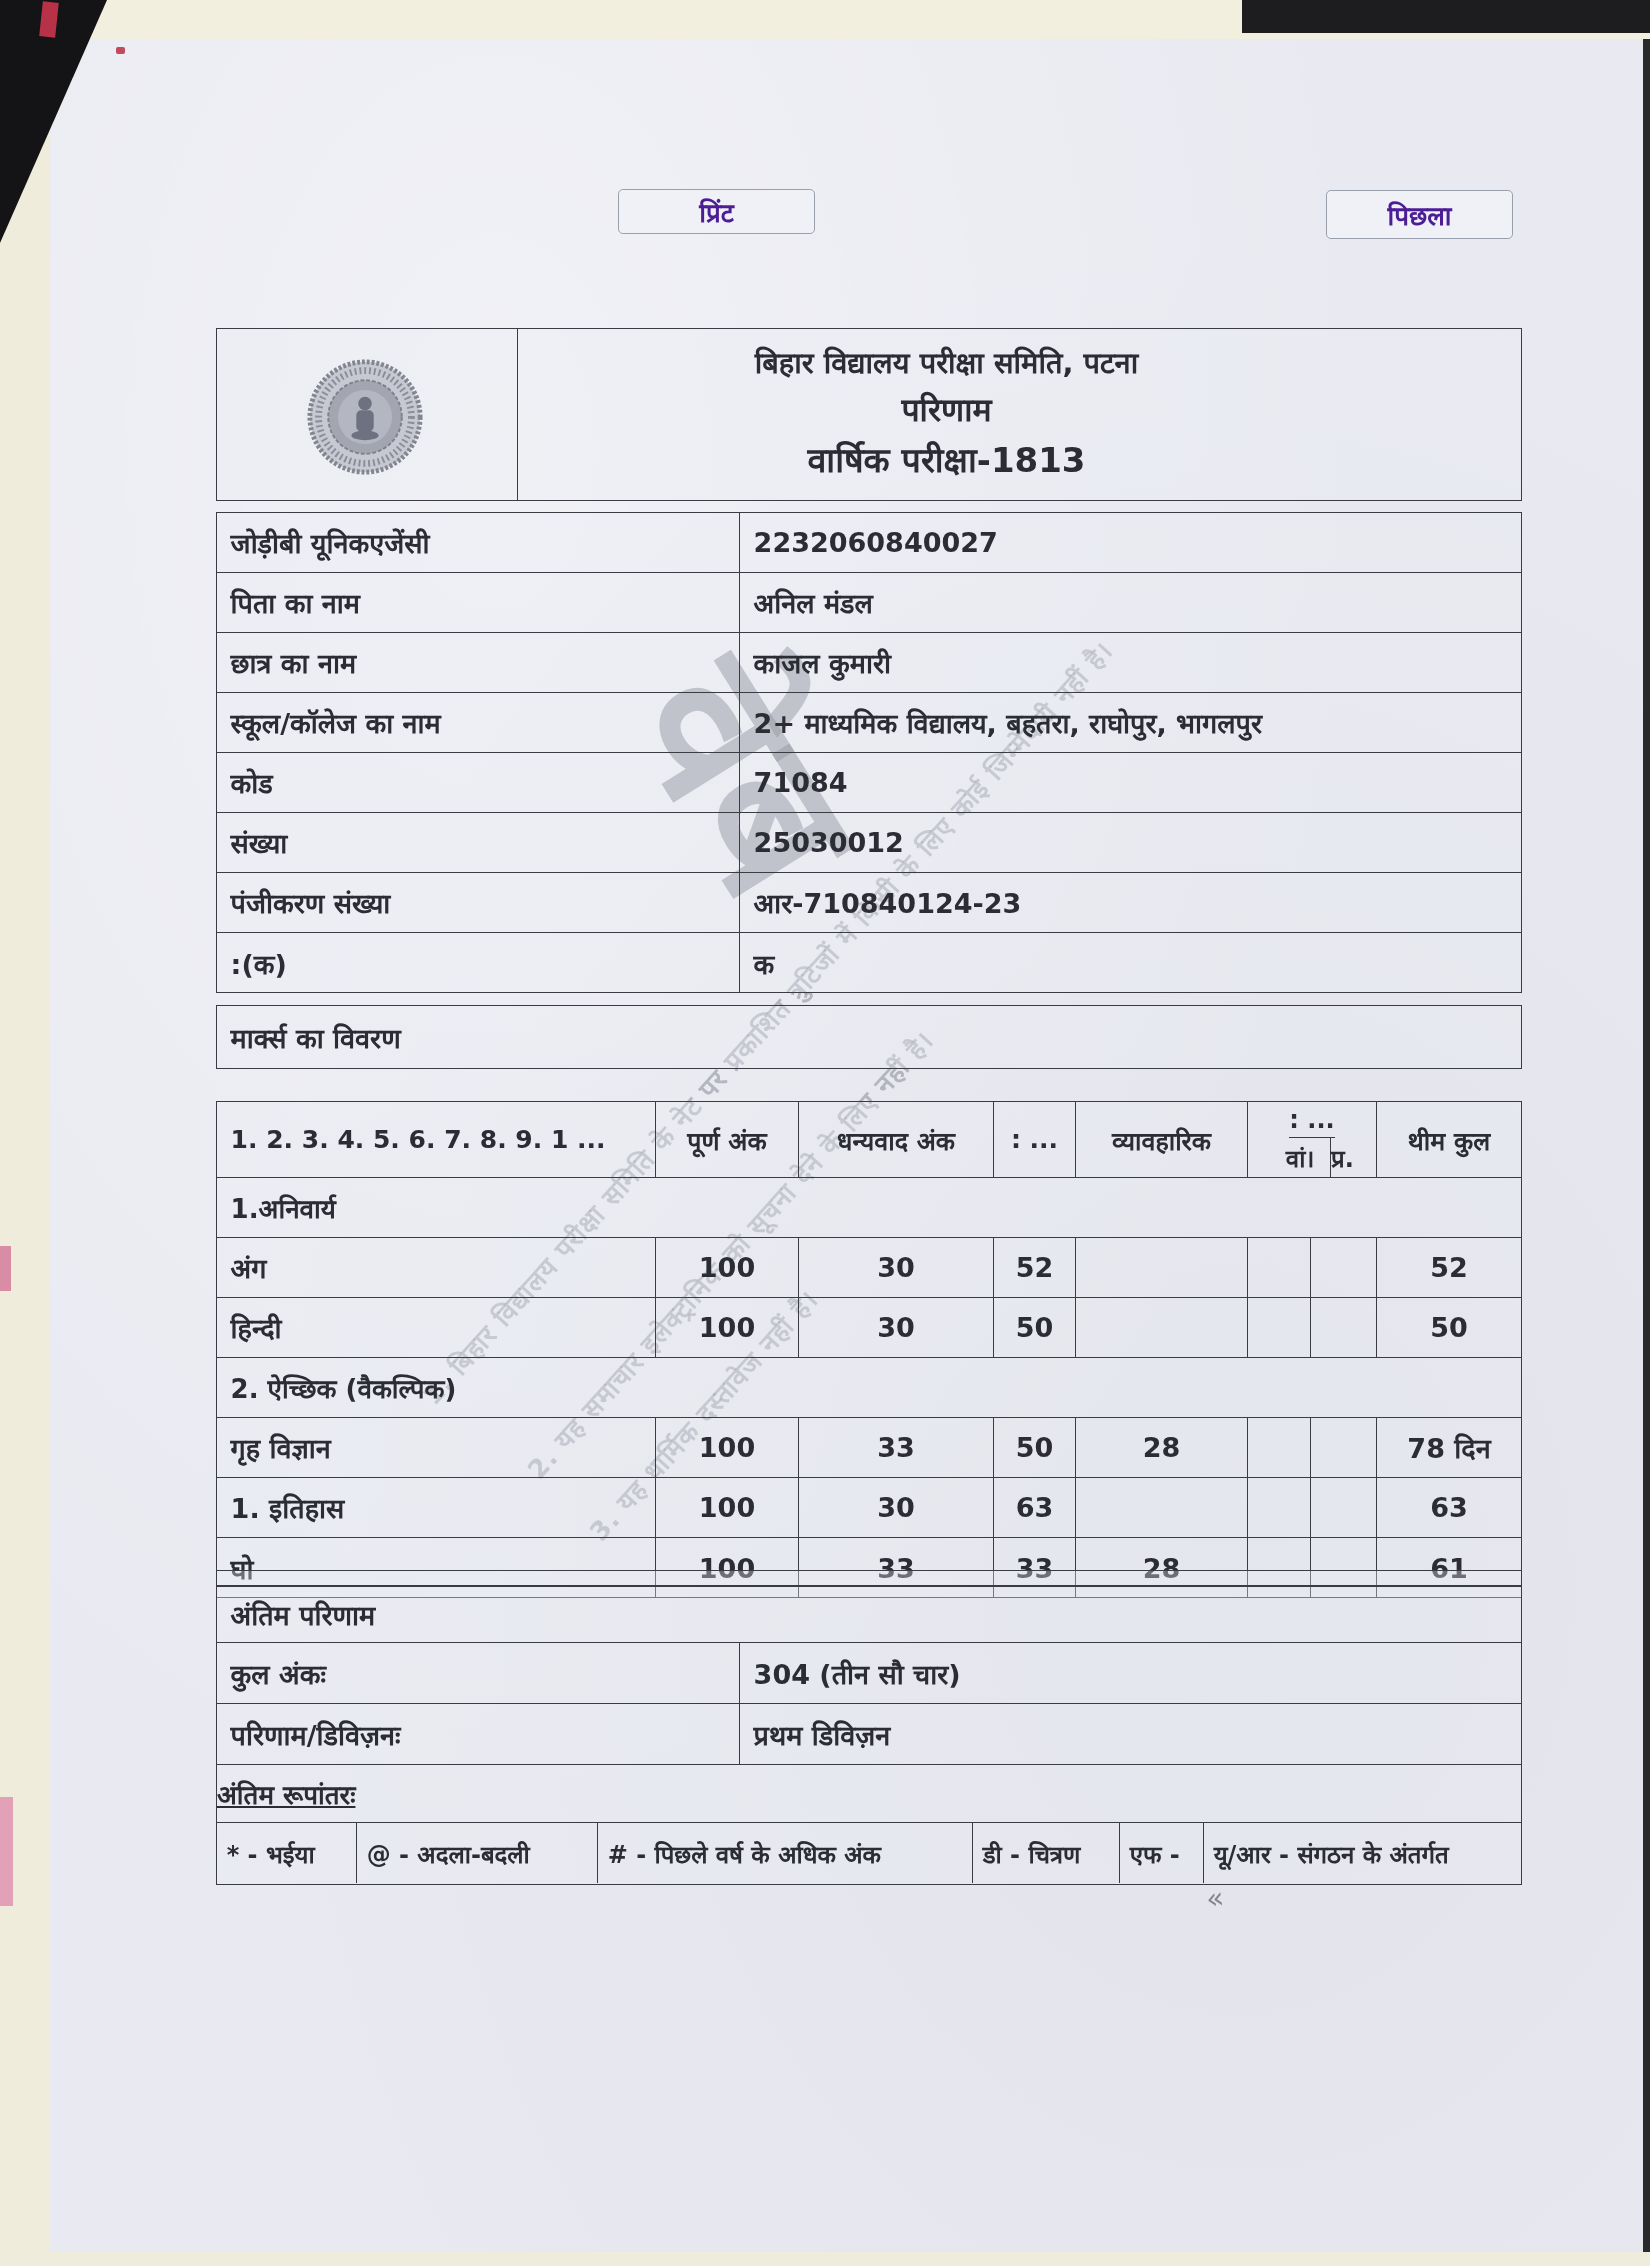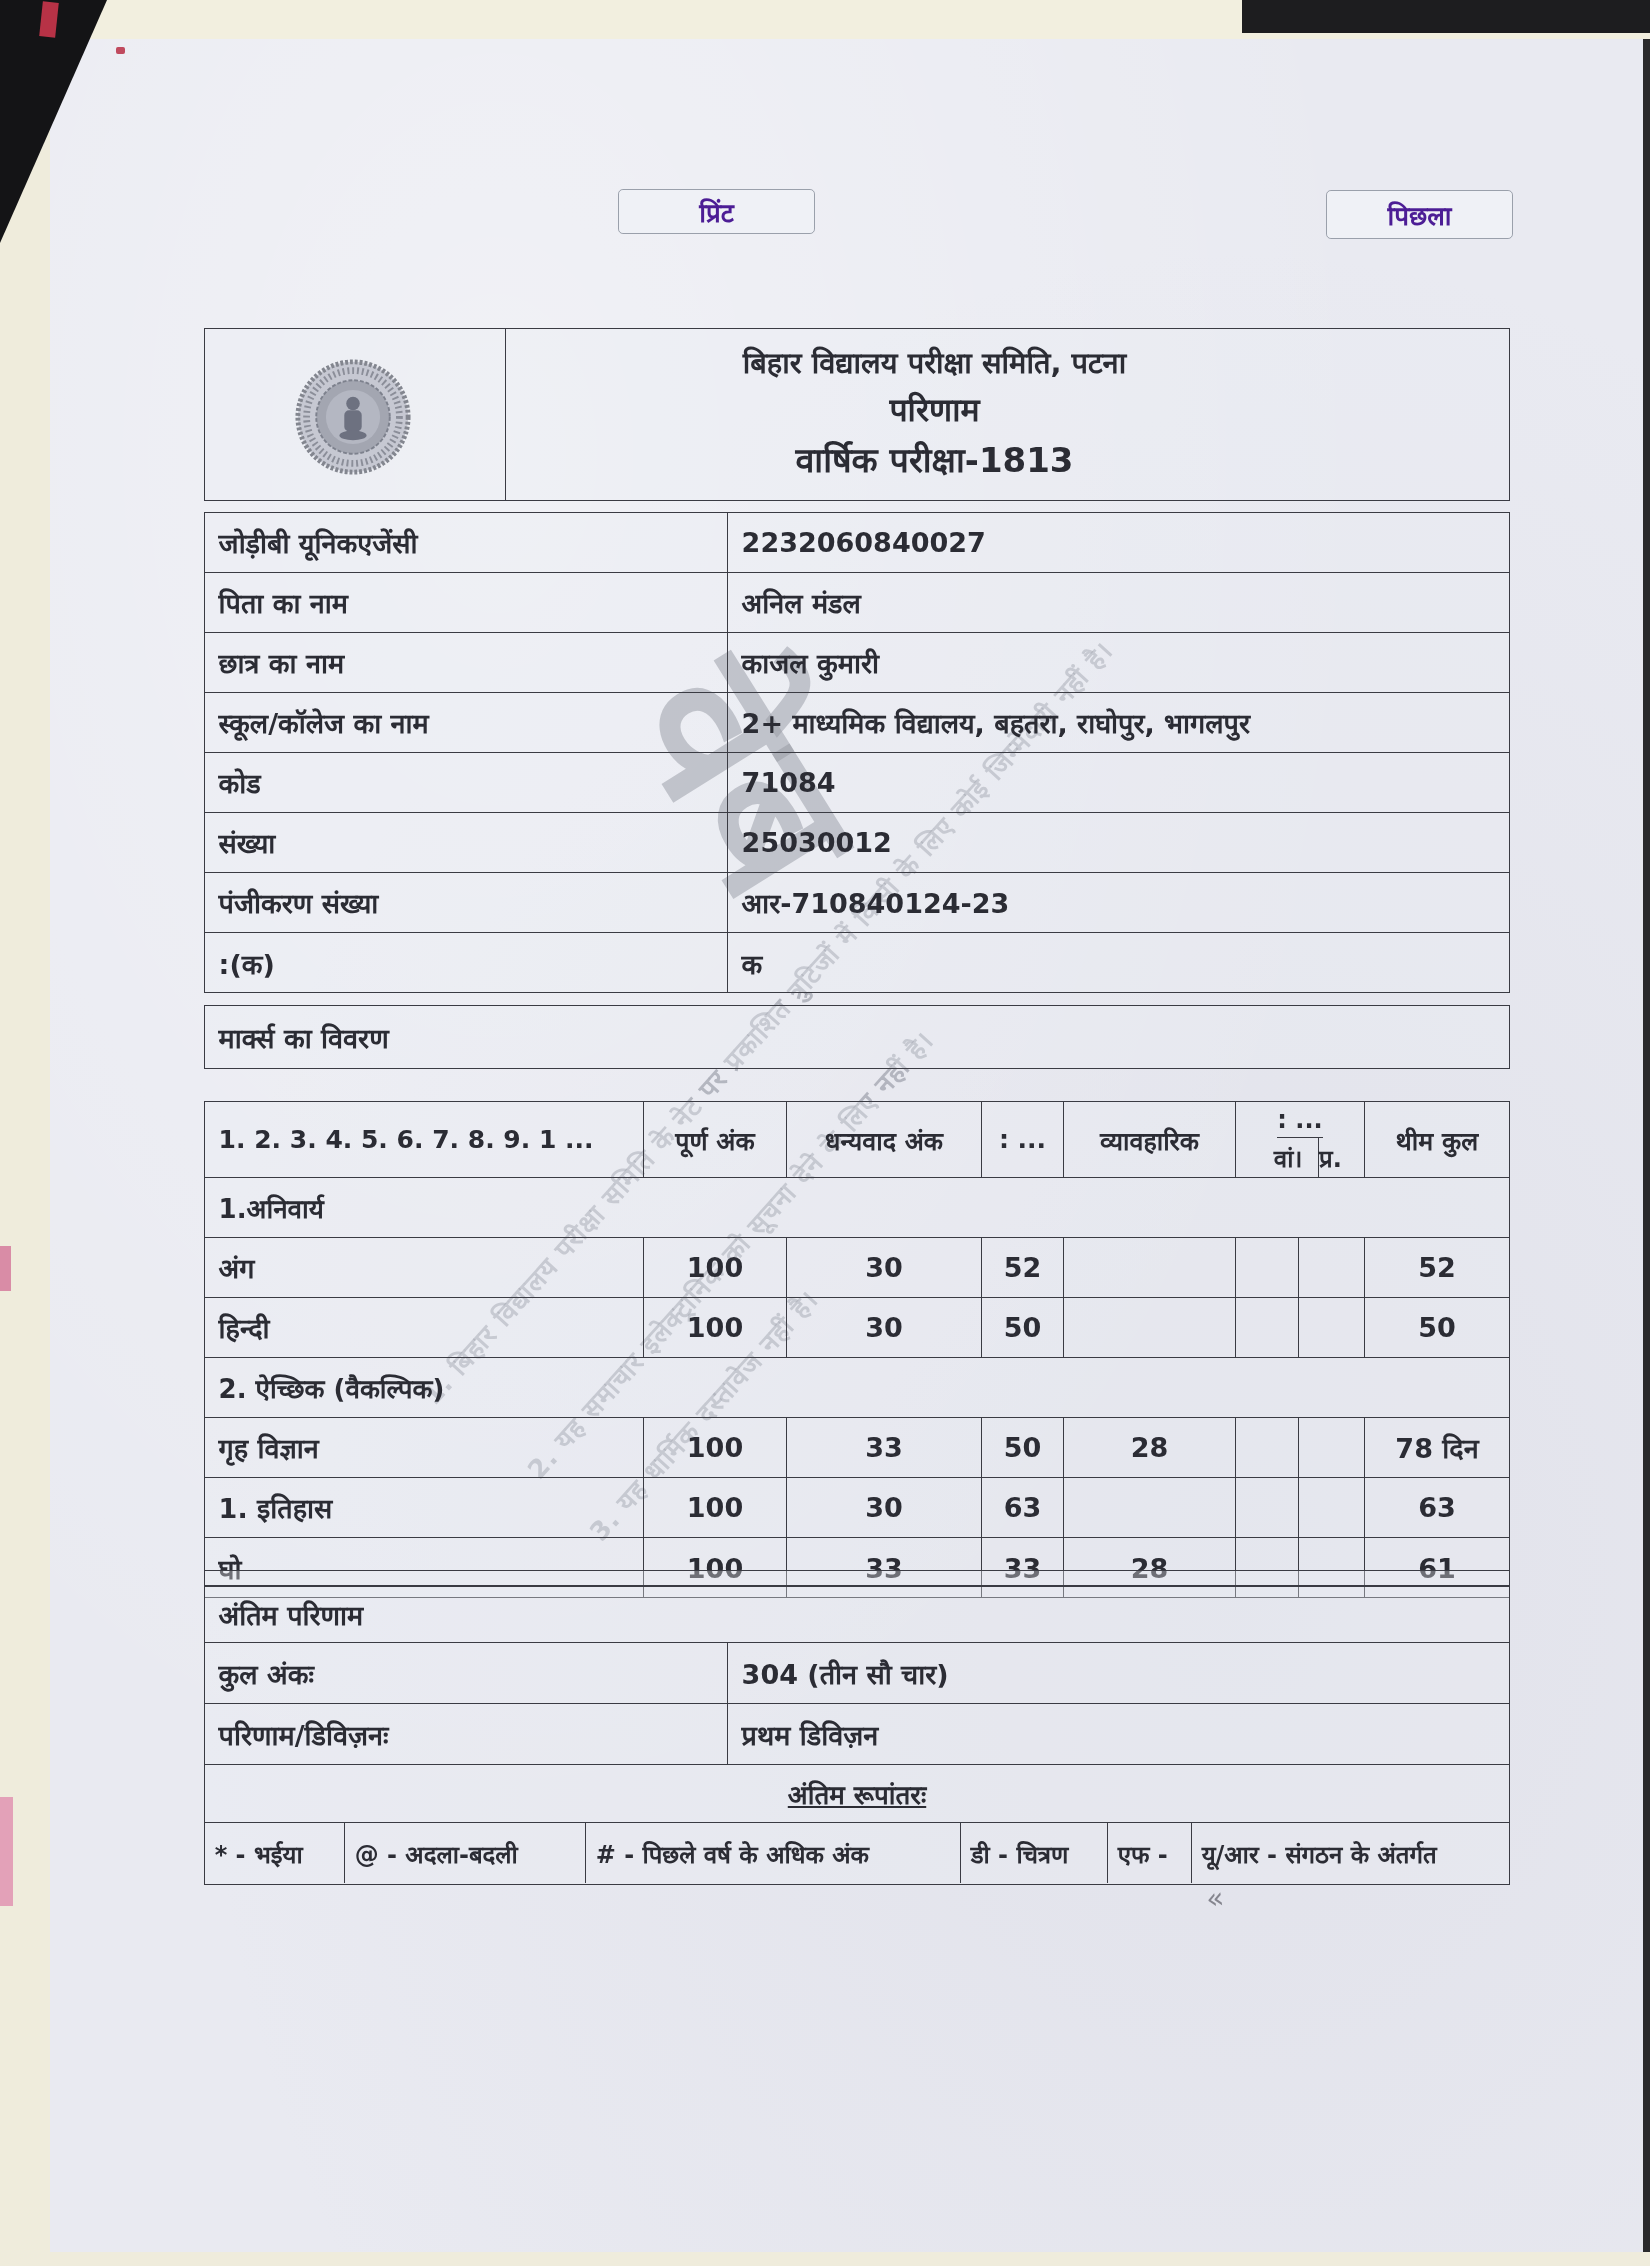--- a/index.html
+++ b/index.html
@@ -21,21 +21,21 @@
   .mark-pink-2{position:absolute;left:0;top:1797px;width:12.6px;height:109px;background:#e3a1b8;}
 
   
   .btn{position:absolute;display:flex;align-items:center;justify-content:center;
        background:#eff1f6;border:1.9px solid #9aa0ab;border-radius:4.9px;
        font-size:26px;font-weight:700;color:#4c1d95;cursor:pointer;}
   .btn-print{left:618px;top:189px;width:195px;height:43px;}
   .btn-back{left:1326px;top:190px;width:185px;height:47px;}
 
   
-  .tbl{position:absolute;left:204px;width:1306px;border:1.9px solid #3a3b43;box-sizing:border-box;background:rgba(236,237,244,.35);}
+  .tbl{position:absolute;left:216px;width:1306px;border:1.9px solid #3a3b43;box-sizing:border-box;background:rgba(236,237,244,.35);}
   .frow{display:flex;box-sizing:border-box;border-bottom:1.9px solid #3a3b43;}
   .frow:last-child{border-bottom:none;}
   .cell{box-sizing:border-box;border-right:1.9px solid #3a3b43;display:flex;align-items:center;
         font-size:27px;font-weight:700;color:#2b2c34;overflow:hidden;white-space:nowrap;}
   .cell:last-child{border-right:none;}
   .pad{padding-left:13.6px;}
   .ctr{justify-content:center;}
 
   
   .hdr{top:328px;height:173px;}
@@ -80,21 +80,21 @@
   .sec-row .cell{font-size:26px;}
 
   
   .gap-strip{top:1570px;height:15.5px;}
 
   
   .final{top:1586px;height:299px;}
   .r-title{height:56px;}
   .r-total{height:61px;}
   .r-div{height:61px;}
-  .r-conv{height:58px;justify-content:center;align-items:center;display:flex;}
+  .r-conv{height:58px;justify-content:flex-start;align-items:center;display:flex;}
   .r-leg{height:60px;}
   .final .lbl{width:523px;}
   .final .val{flex:1;}
   .conv-text{font-size:26px;font-weight:700;color:#2b2c34;text-decoration:underline;}
   .leg-c{font-size:24px;justify-content:flex-start;padding-left:9.7px;}
   .lg0{width:140px;}.lg1{width:241px;}.lg2{width:375px;}.lg3{width:147px;}.lg4{width:84px;}.lg5{flex:1;}
 
   
   .wm-big{position:absolute;left:568px;top:679px;width:349px;text-align:center;
           font-size:199px;font-weight:700;color:rgba(104,107,120,.50);

